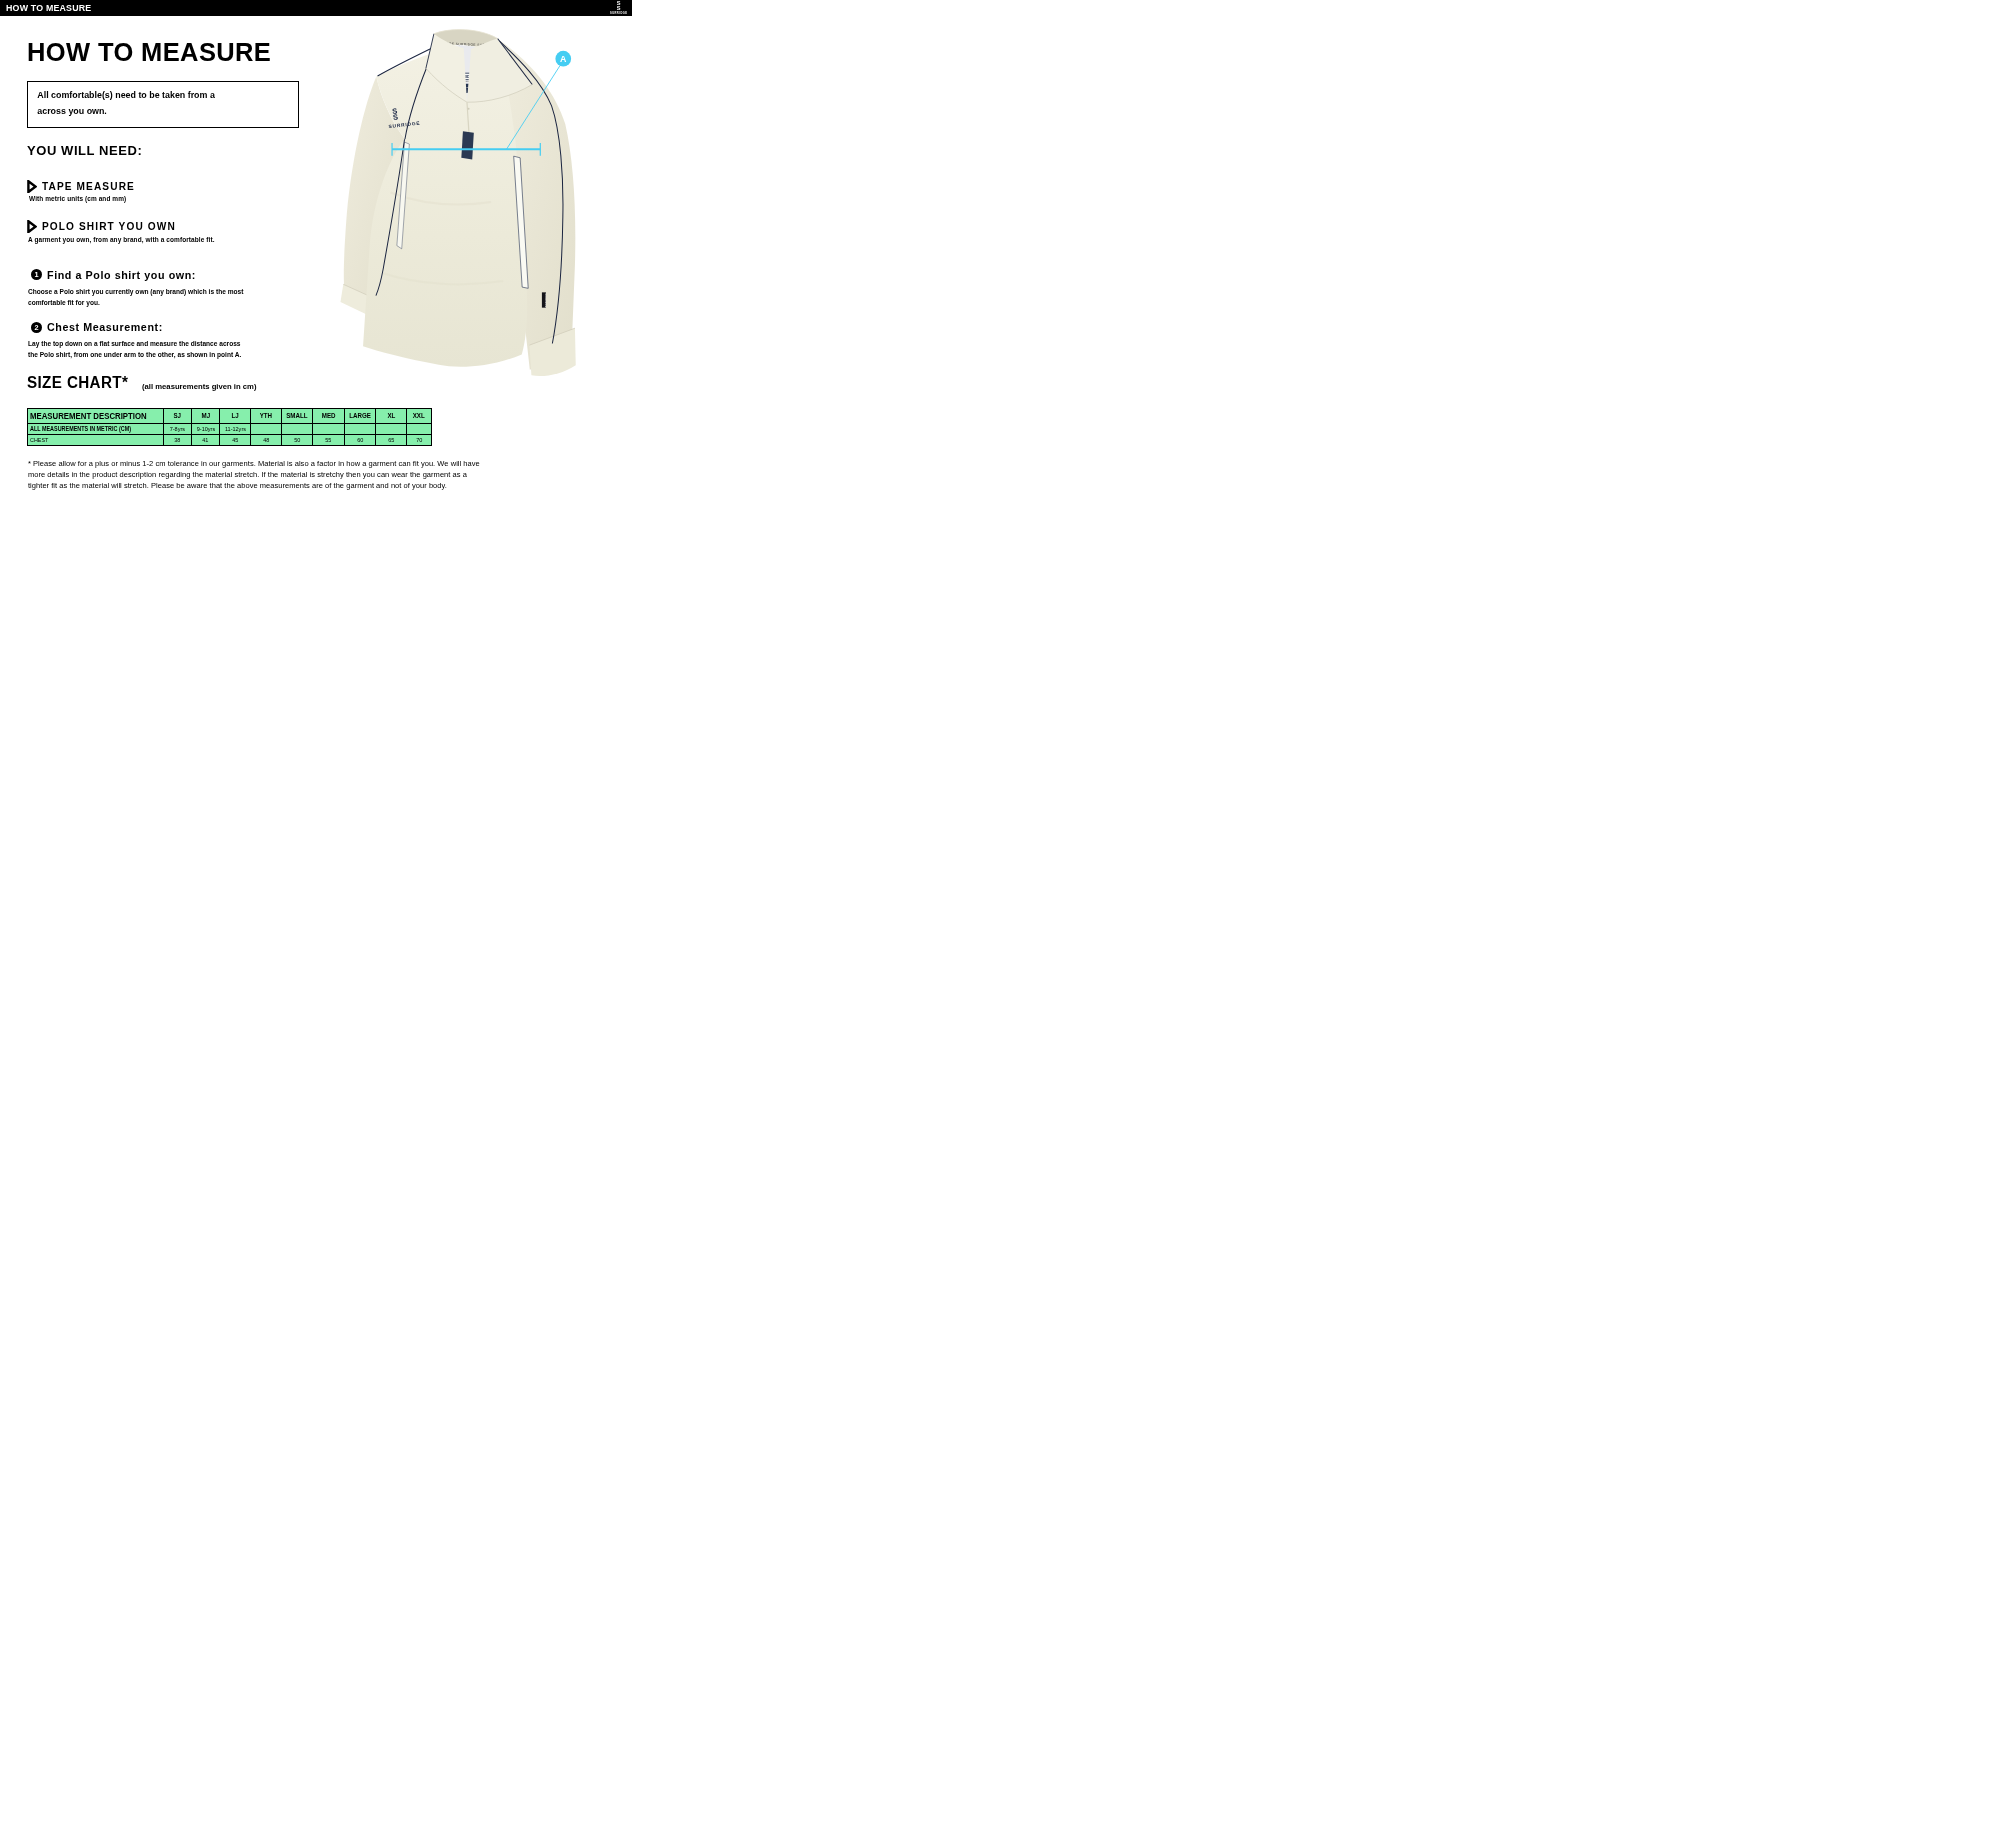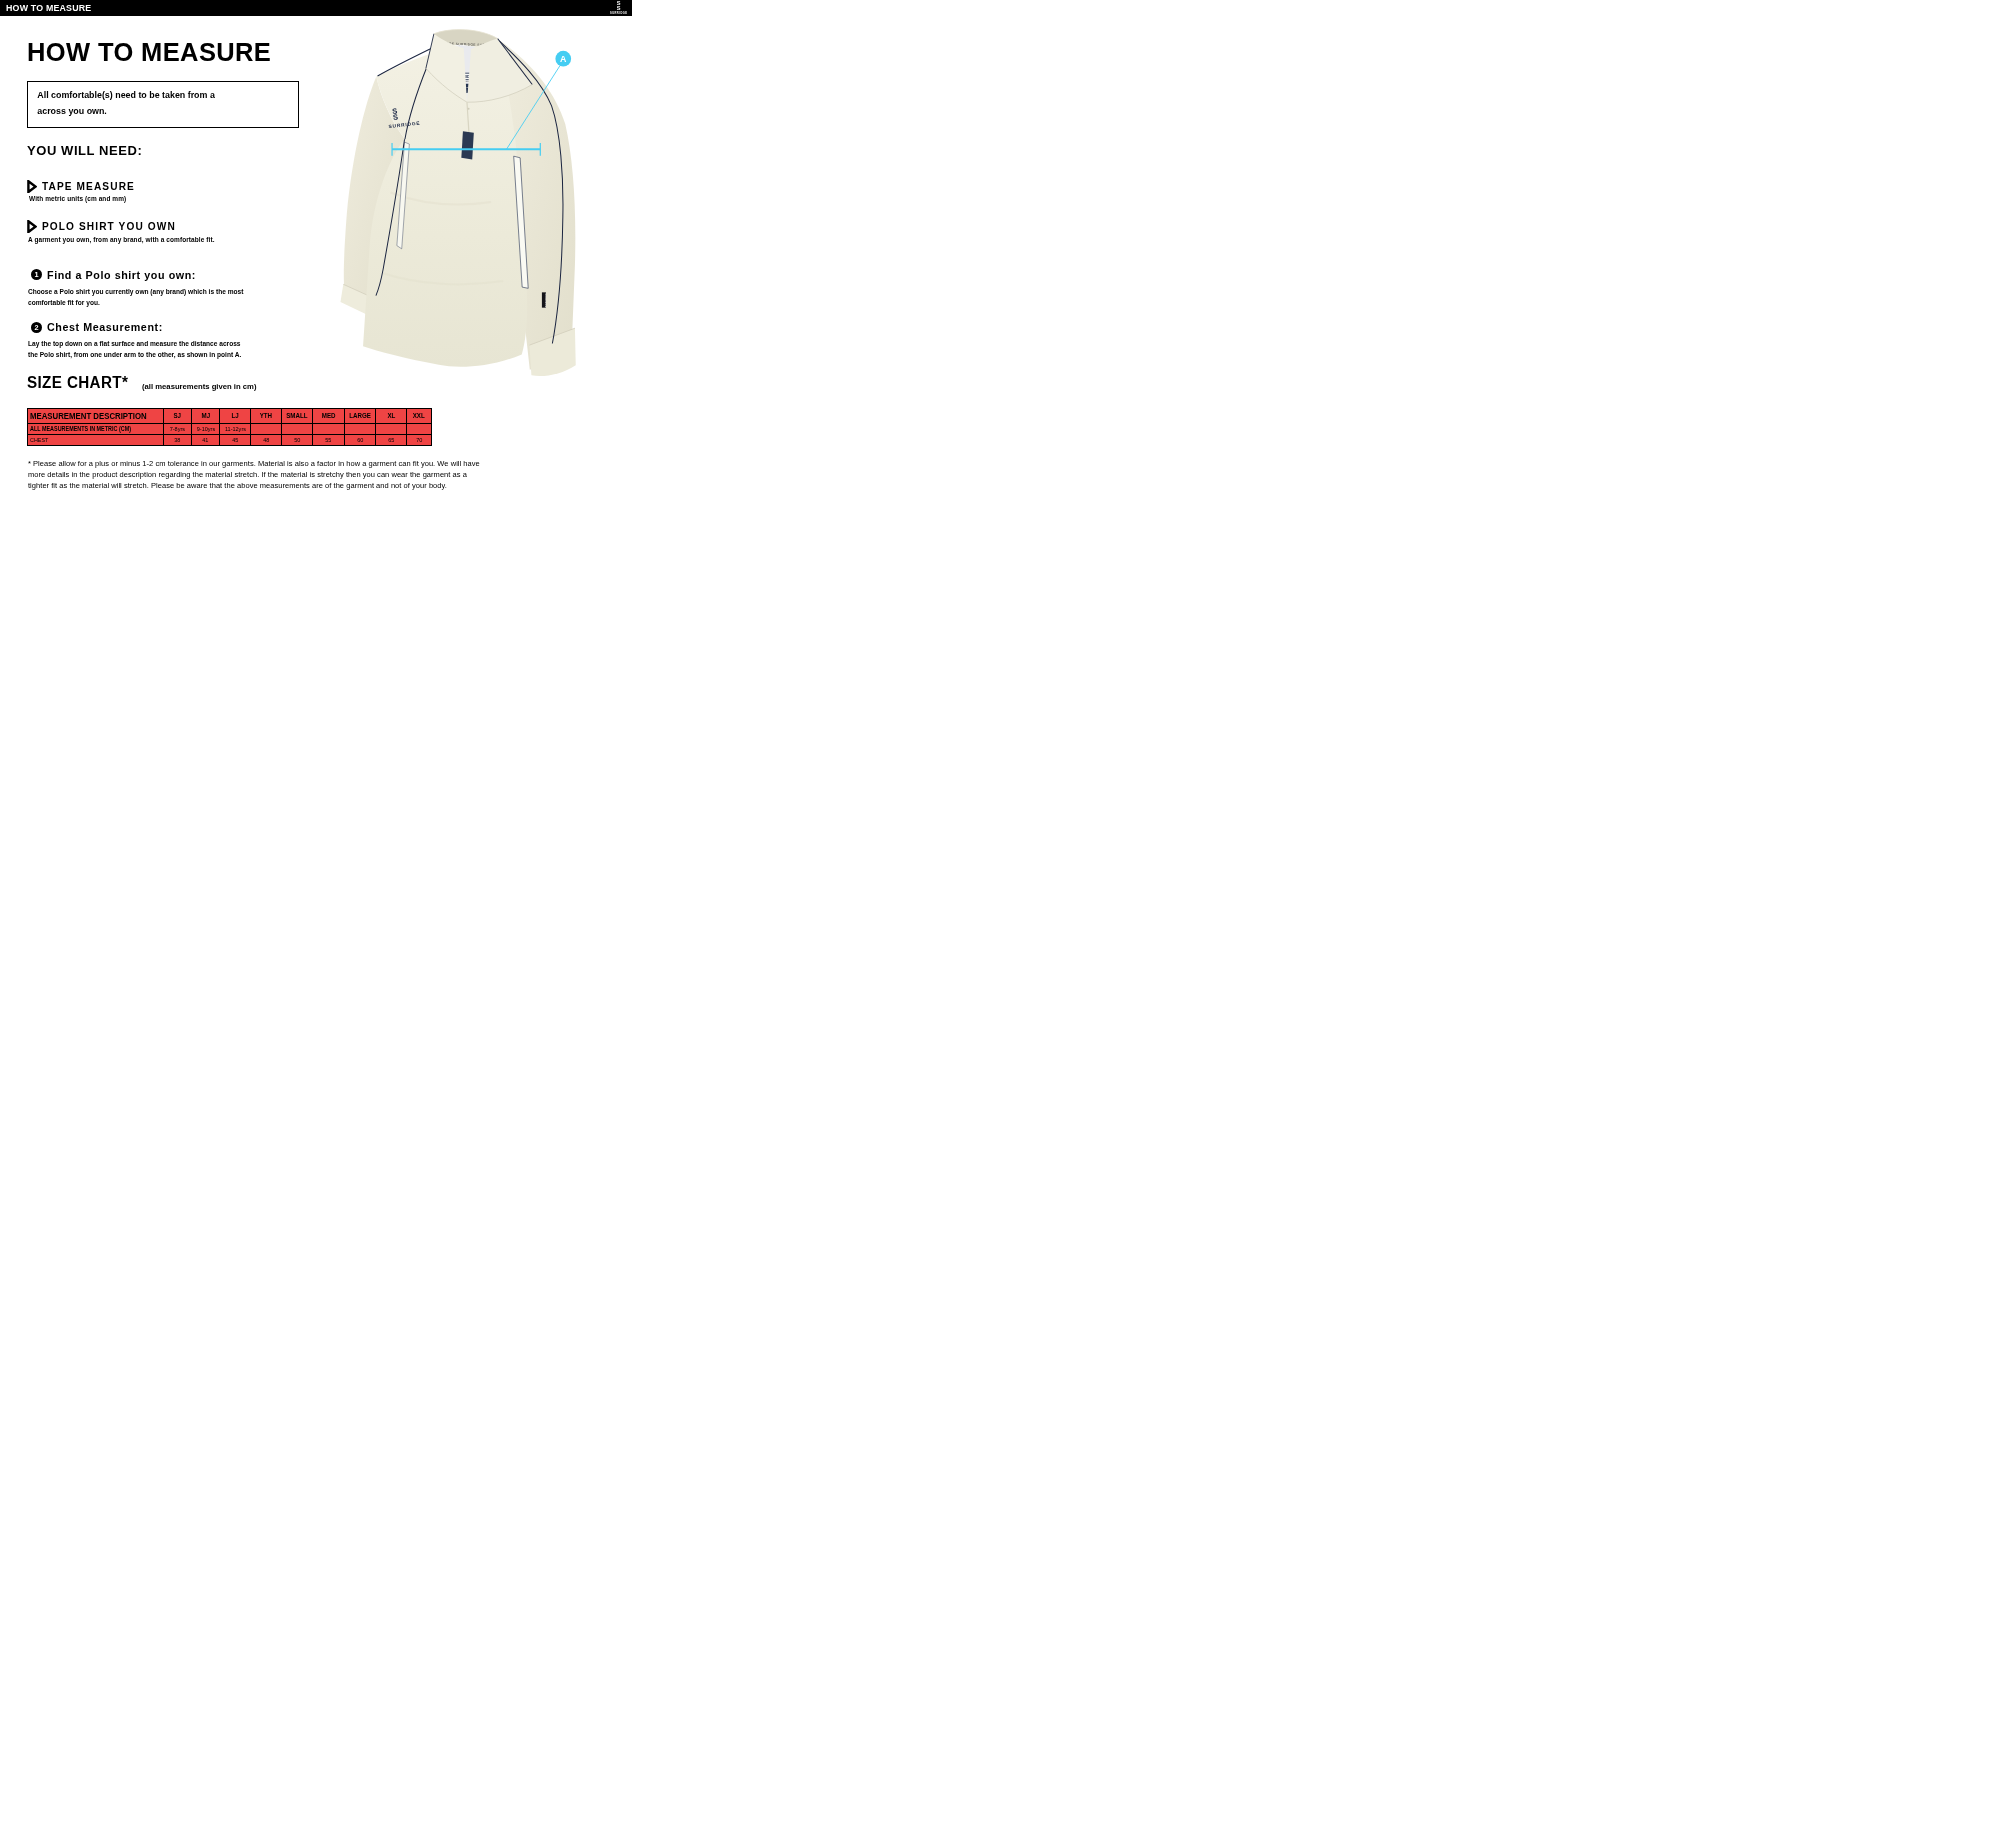--- a/index.html
+++ b/index.html
@@ -33,21 +33,21 @@
   .step-body{position:absolute;font-size:6.6px;font-weight:bold;line-height:10.5px;}
   .step-body .line{white-space:nowrap;}
   
   .sc-head{position:absolute;left:27px;top:374px;font-size:16px;font-weight:800;letter-spacing:0.4px;
            transform:scaleX(.95);transform-origin:0 0;white-space:nowrap;}
   .sc-sub{position:absolute;left:142px;top:382px;font-size:7.7px;font-weight:bold;white-space:nowrap;text-align:right;}
   table.sizes{position:absolute;left:27px;top:408px;border-collapse:collapse;table-layout:fixed;
               border:1.2px solid #000;}
   table.sizes td,table.sizes th{border-left:0.8px solid #000;border-right:0.8px solid #000;
               border-top:1.2px solid #000;border-bottom:1.2px solid #000;padding:0;overflow:hidden;
-              text-align:center;vertical-align:middle;background:#ef4444;}
+              text-align:center;vertical-align:middle;background:#86efac;}
   table.sizes .c0{text-align:left;padding-left:2.4px;}
   .th-big{display:inline-block;font-size:8.9px;font-weight:bold;transform:scaleX(.88);
           transform-origin:0 50%;white-space:nowrap;}
   .th-size{display:inline-block;font-size:6.9px;font-weight:bold;transform:scaleX(.9);white-space:nowrap;}
   .td-label{display:inline-block;font-size:6.4px;font-weight:bold;transform:scaleX(.85);
             transform-origin:0 50%;white-space:nowrap;}
   .td-label2{display:inline-block;font-size:6px;font-weight:normal;transform:scaleX(.9);
             transform-origin:0 50%;white-space:nowrap;}
   .td-val{display:inline-block;font-size:6px;transform:scaleX(.92);white-space:nowrap;}
   

